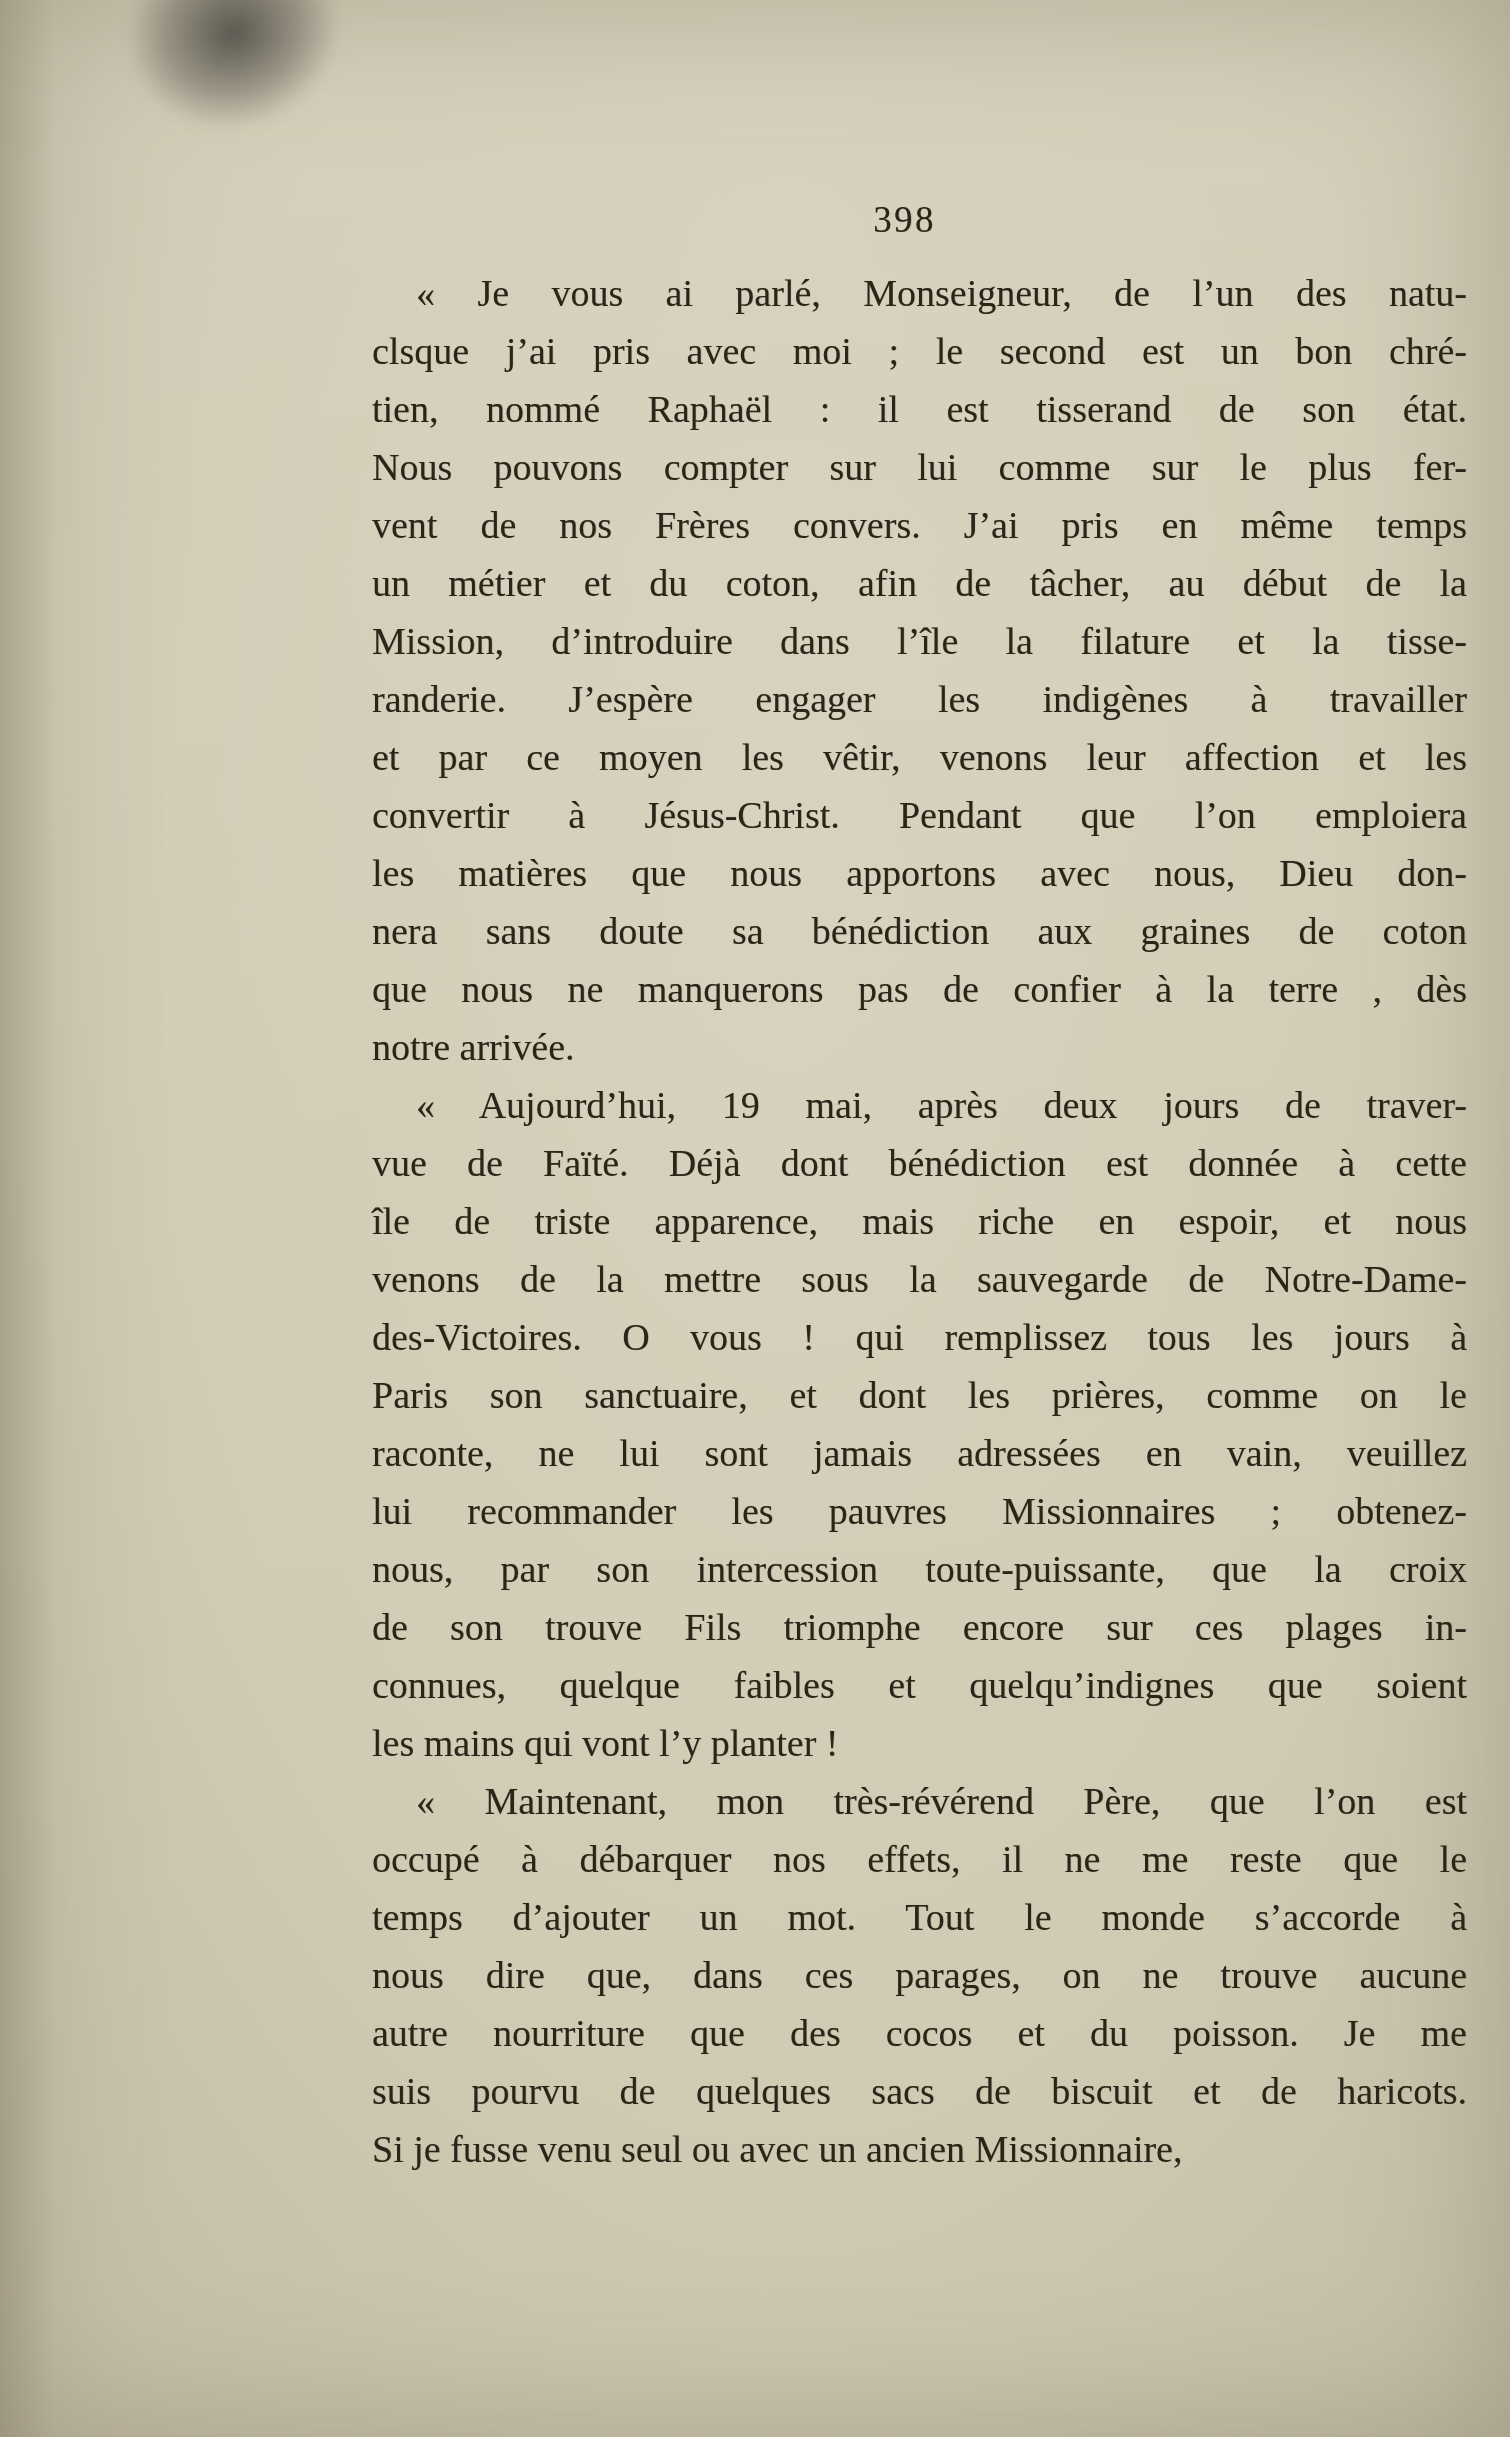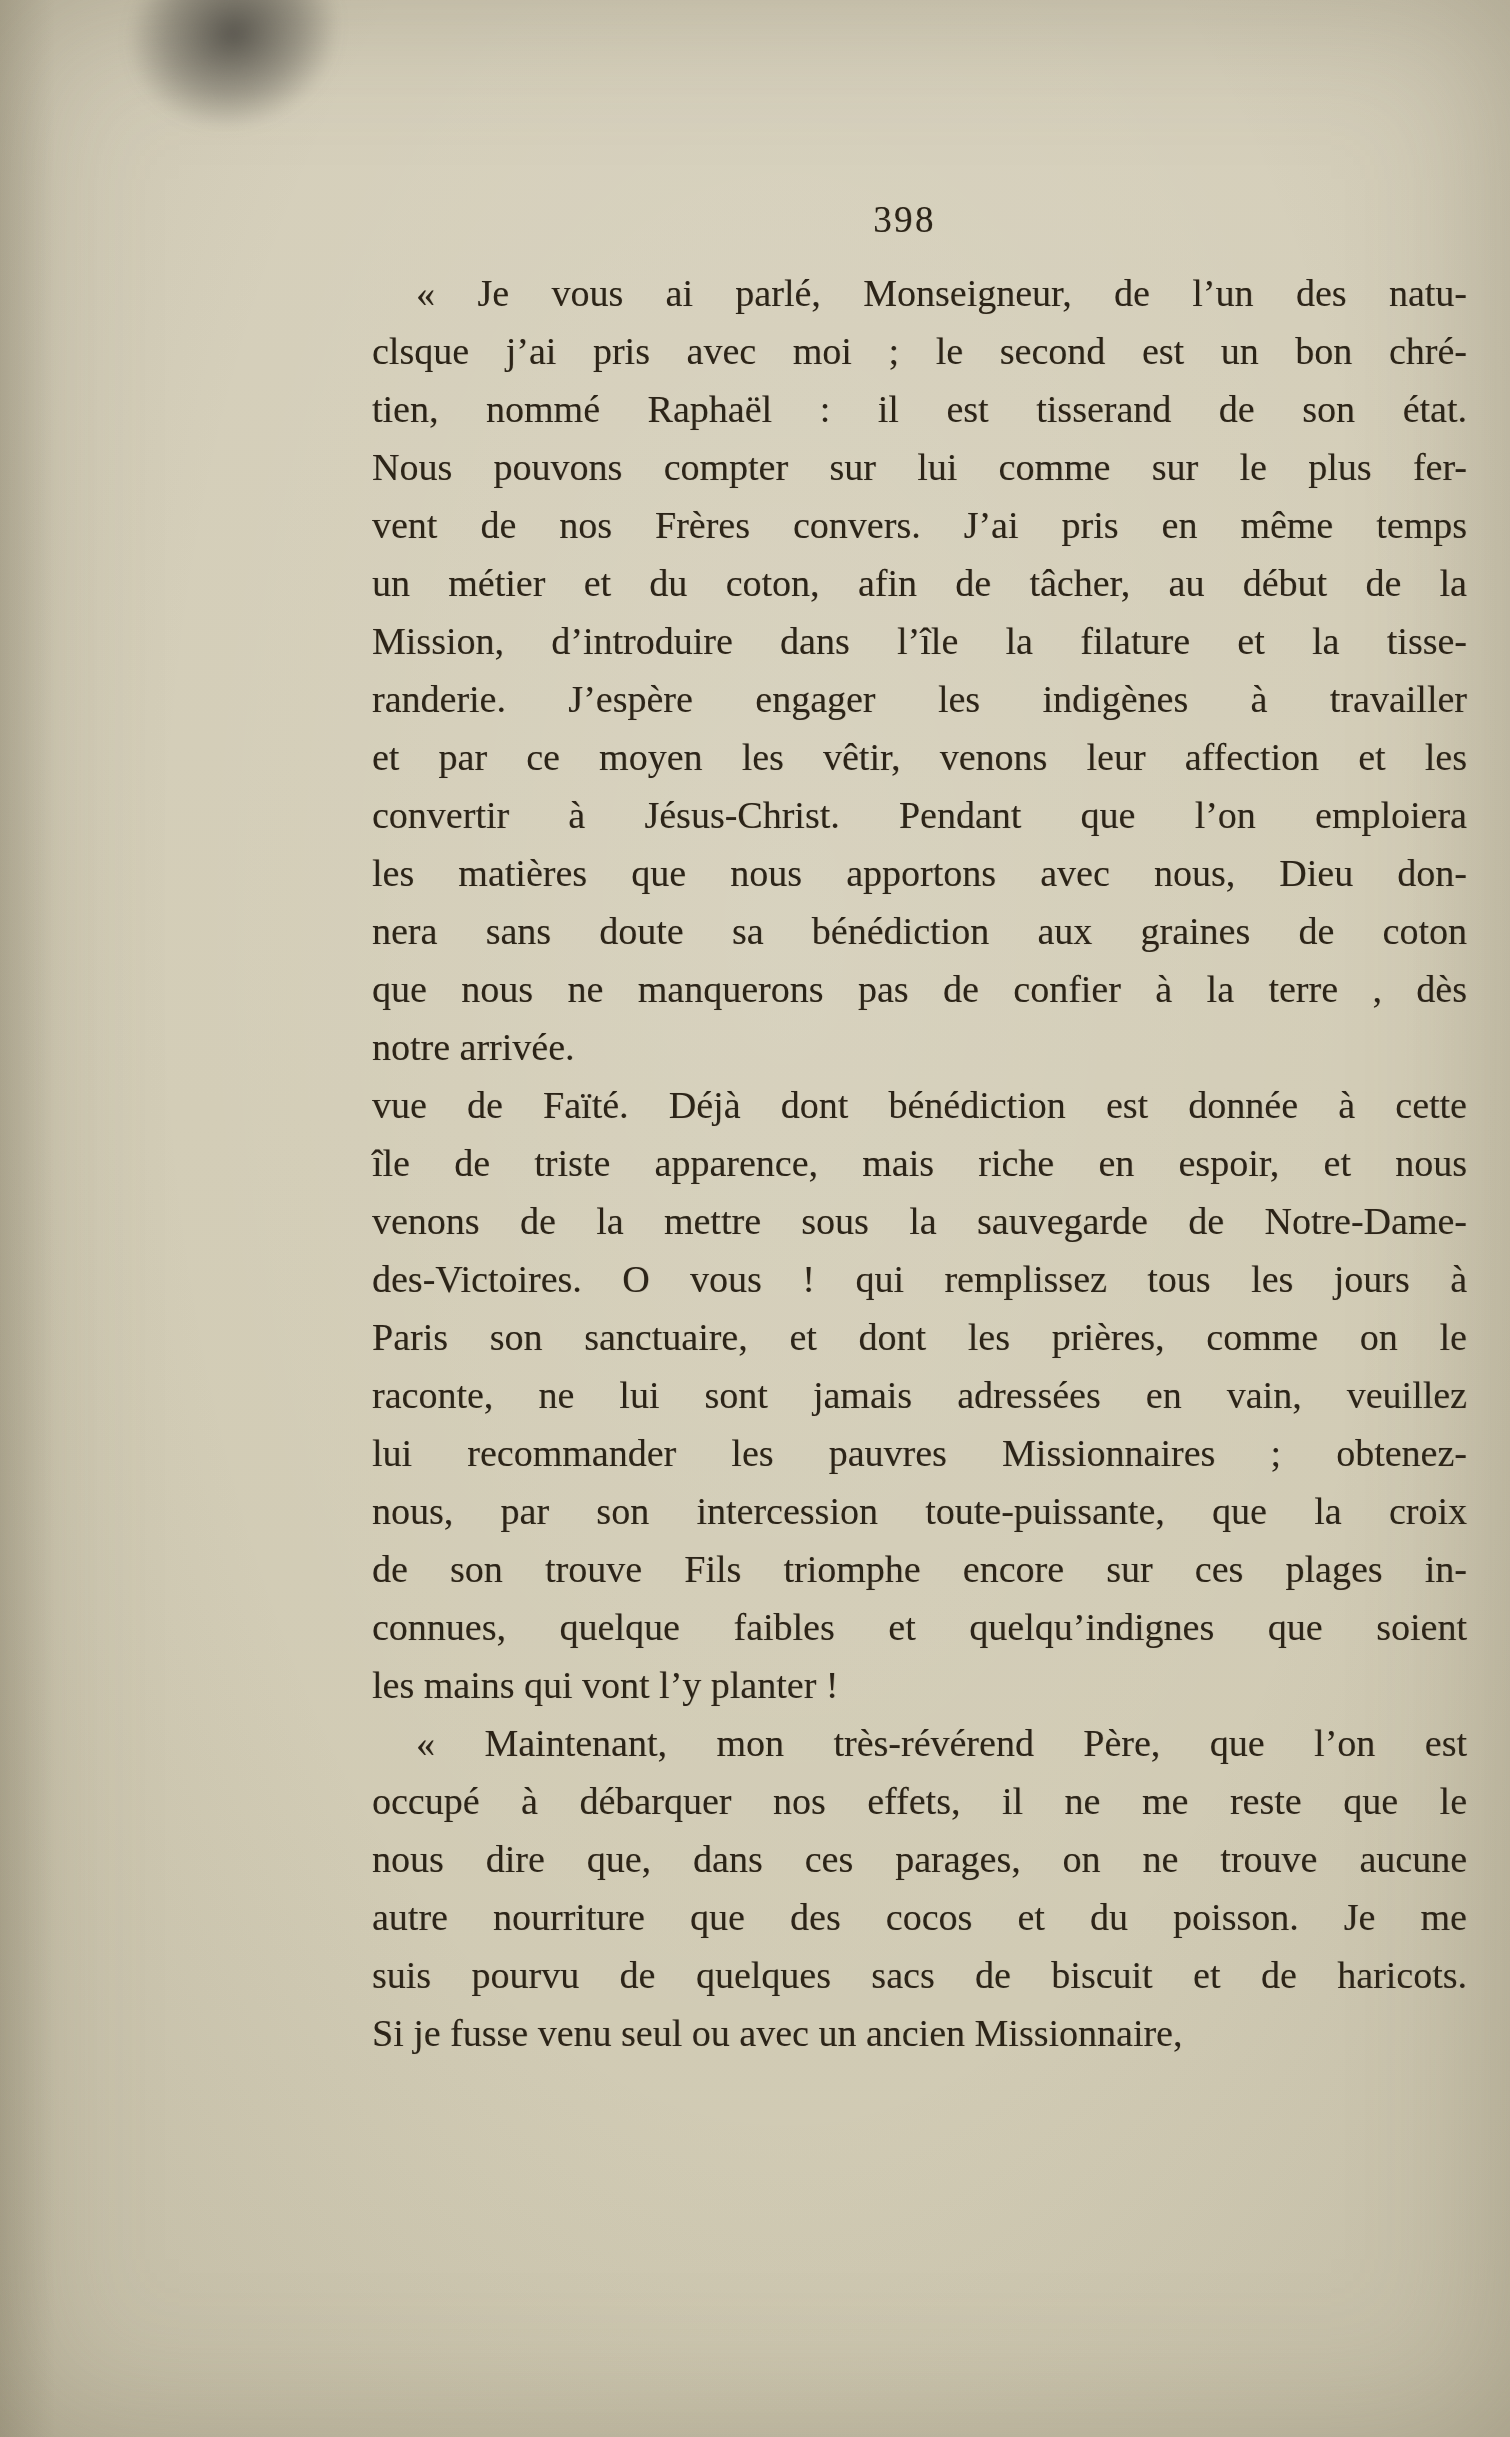--- a/index.html
+++ b/index.html
@@ -88,32 +88,34 @@
       <div class="line"><span>vent de nos Frères convers. J’ai pris en même temps</span></div>
       <div class="line"><span>un métier et du coton, afin de tâcher, au début de la</span></div>
       <div class="line"><span>Mission, d’introduire dans l’île la filature et la tisse-</span></div>
       <div class="line"><span>randerie. J’espère engager les indigènes à travailler</span></div>
       <div class="line"><span>et par ce moyen les vêtir, venons leur affection et les</span></div>
       <div class="line"><span>convertir à Jésus-Christ. Pendant que l’on emploiera</span></div>
       <div class="line"><span>les matières que nous apportons avec nous, Dieu don-</span></div>
       <div class="line"><span>nera sans doute sa bénédiction aux graines de coton</span></div>
       <div class="line"><span>que nous ne manquerons pas de confier à la terre , dès</span></div>
       <div class="line para-end"><span>notre arrivée.</span></div>
+      <div class="line first"><span>« Aujourd’hui, 19 mai, après deux jours de traver-</span></div>
       <div class="line"><span>vue de Faïté. Déjà dont bénédiction est donnée à cette</span></div>
       <div class="line"><span>île de triste apparence, mais riche en espoir, et nous</span></div>
       <div class="line"><span>venons de la mettre sous la sauvegarde de Notre-Dame-</span></div>
       <div class="line"><span>des-Victoires. O vous ! qui remplissez tous les jours à</span></div>
       <div class="line"><span>Paris son sanctuaire, et dont les prières, comme on le</span></div>
       <div class="line"><span>raconte, ne lui sont jamais adressées en vain, veuillez</span></div>
       <div class="line"><span>lui recommander les pauvres Missionnaires ; obtenez-</span></div>
       <div class="line"><span>nous, par son intercession toute-puissante, que la croix</span></div>
       <div class="line"><span>de son trouve Fils triomphe encore sur ces plages in-</span></div>
       <div class="line"><span>connues, quelque faibles et quelqu’indignes que soient</span></div>
       <div class="line para-end"><span>les mains qui vont l’y planter !</span></div>
       <div class="line first"><span>« Maintenant, mon très-révérend Père, que l’on est</span></div>
       <div class="line"><span>occupé à débarquer nos effets, il ne me reste que le</span></div>
+      <div class="line"><span>temps d’ajouter un mot. Tout le monde s’accorde à</span></div>
       <div class="line"><span>nous dire que, dans ces parages, on ne trouve aucune</span></div>
       <div class="line"><span>autre nourriture que des cocos et du poisson. Je me</span></div>
       <div class="line"><span>suis pourvu de quelques sacs de biscuit et de haricots.</span></div>
       <div class="line para-end"><span>Si je fusse venu seul ou avec un ancien Missionnaire,</span></div>
     </div>
 </div>
 
 
 </body></html>

